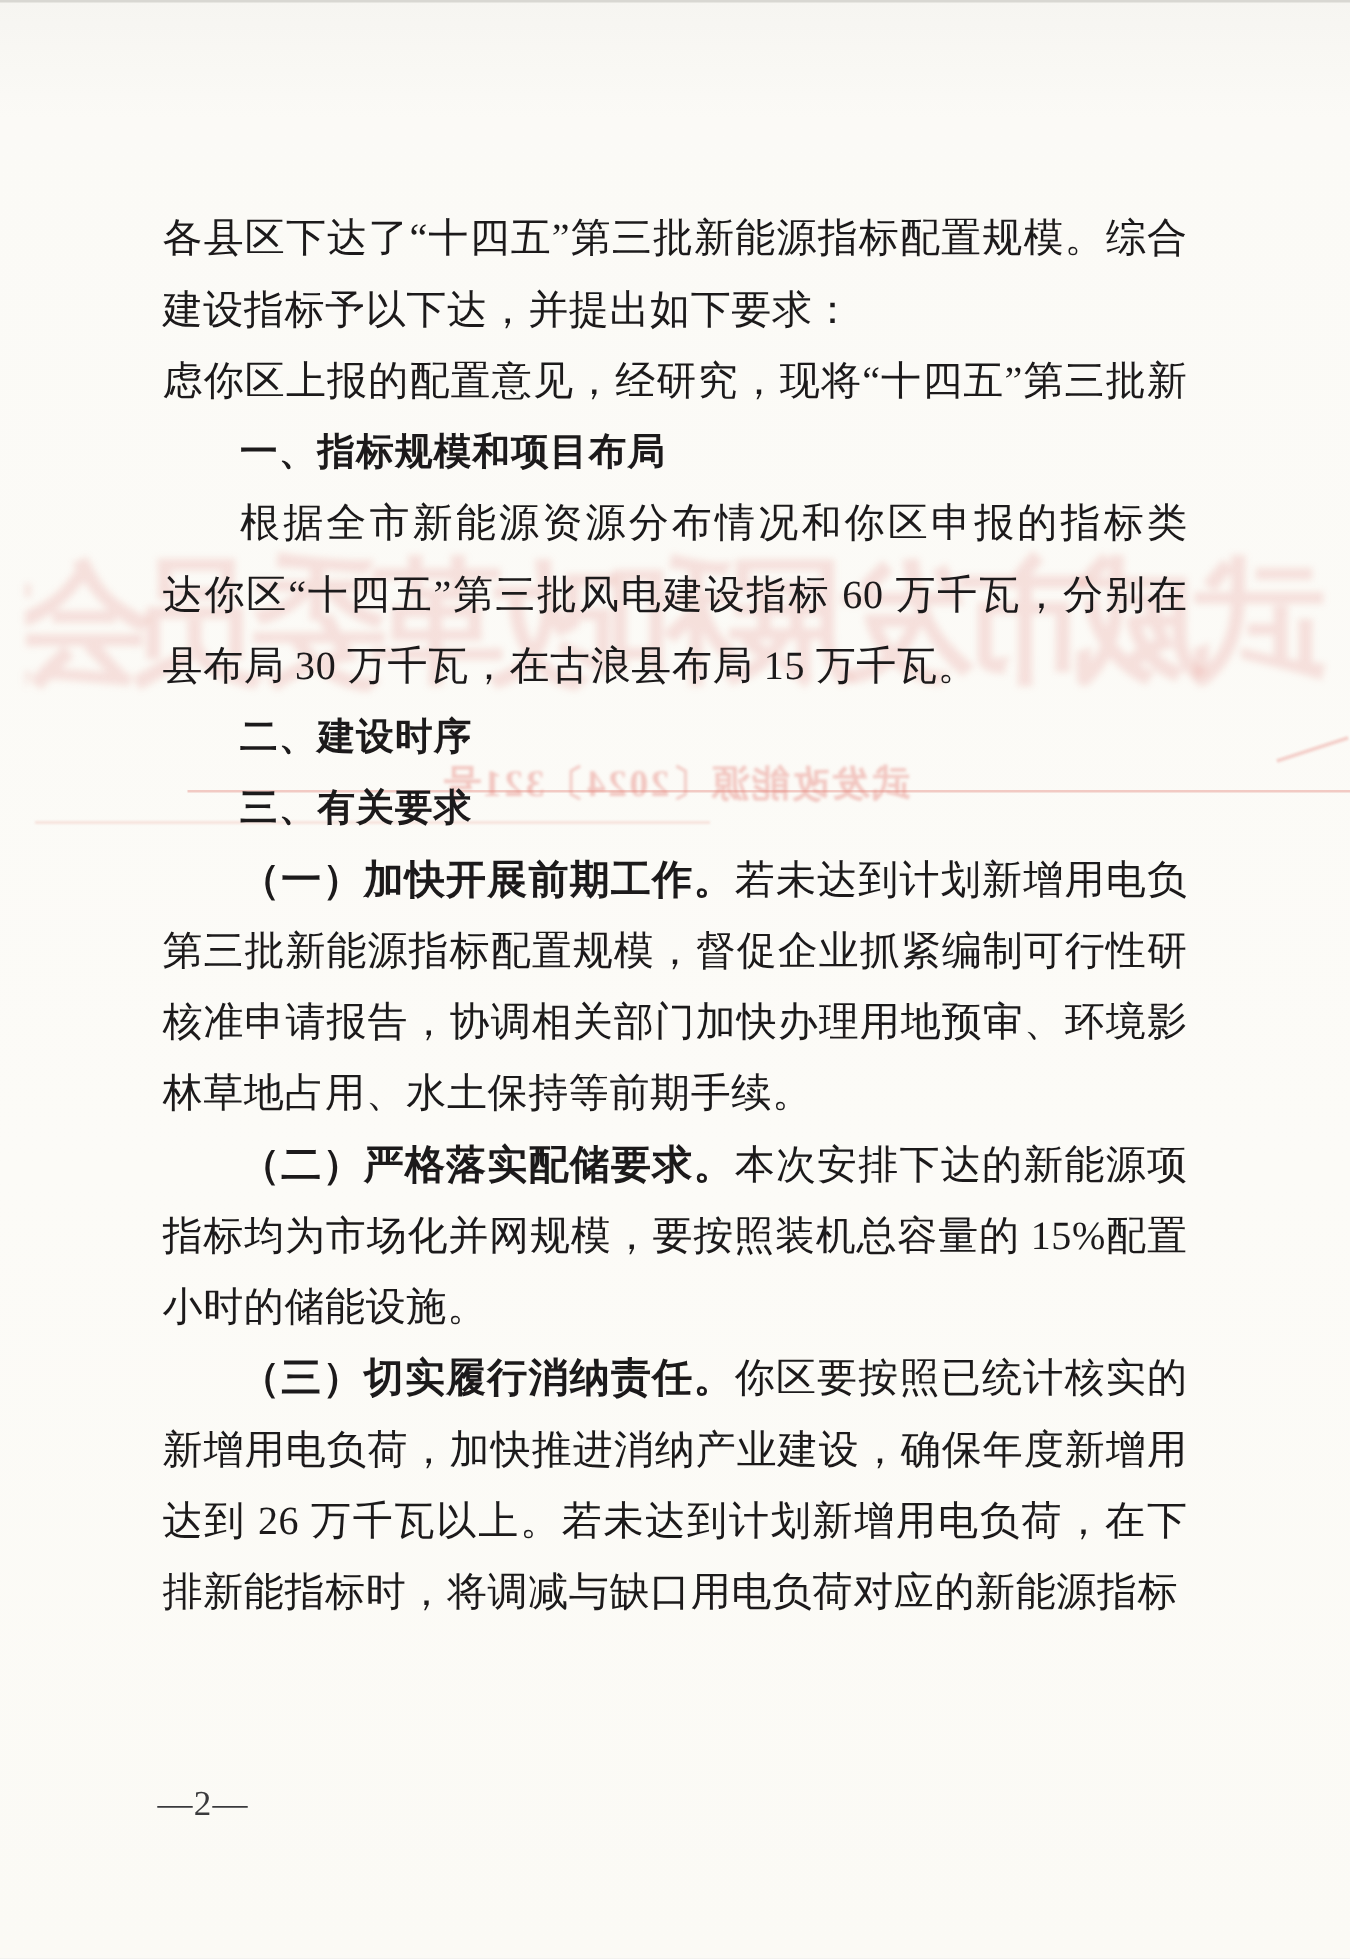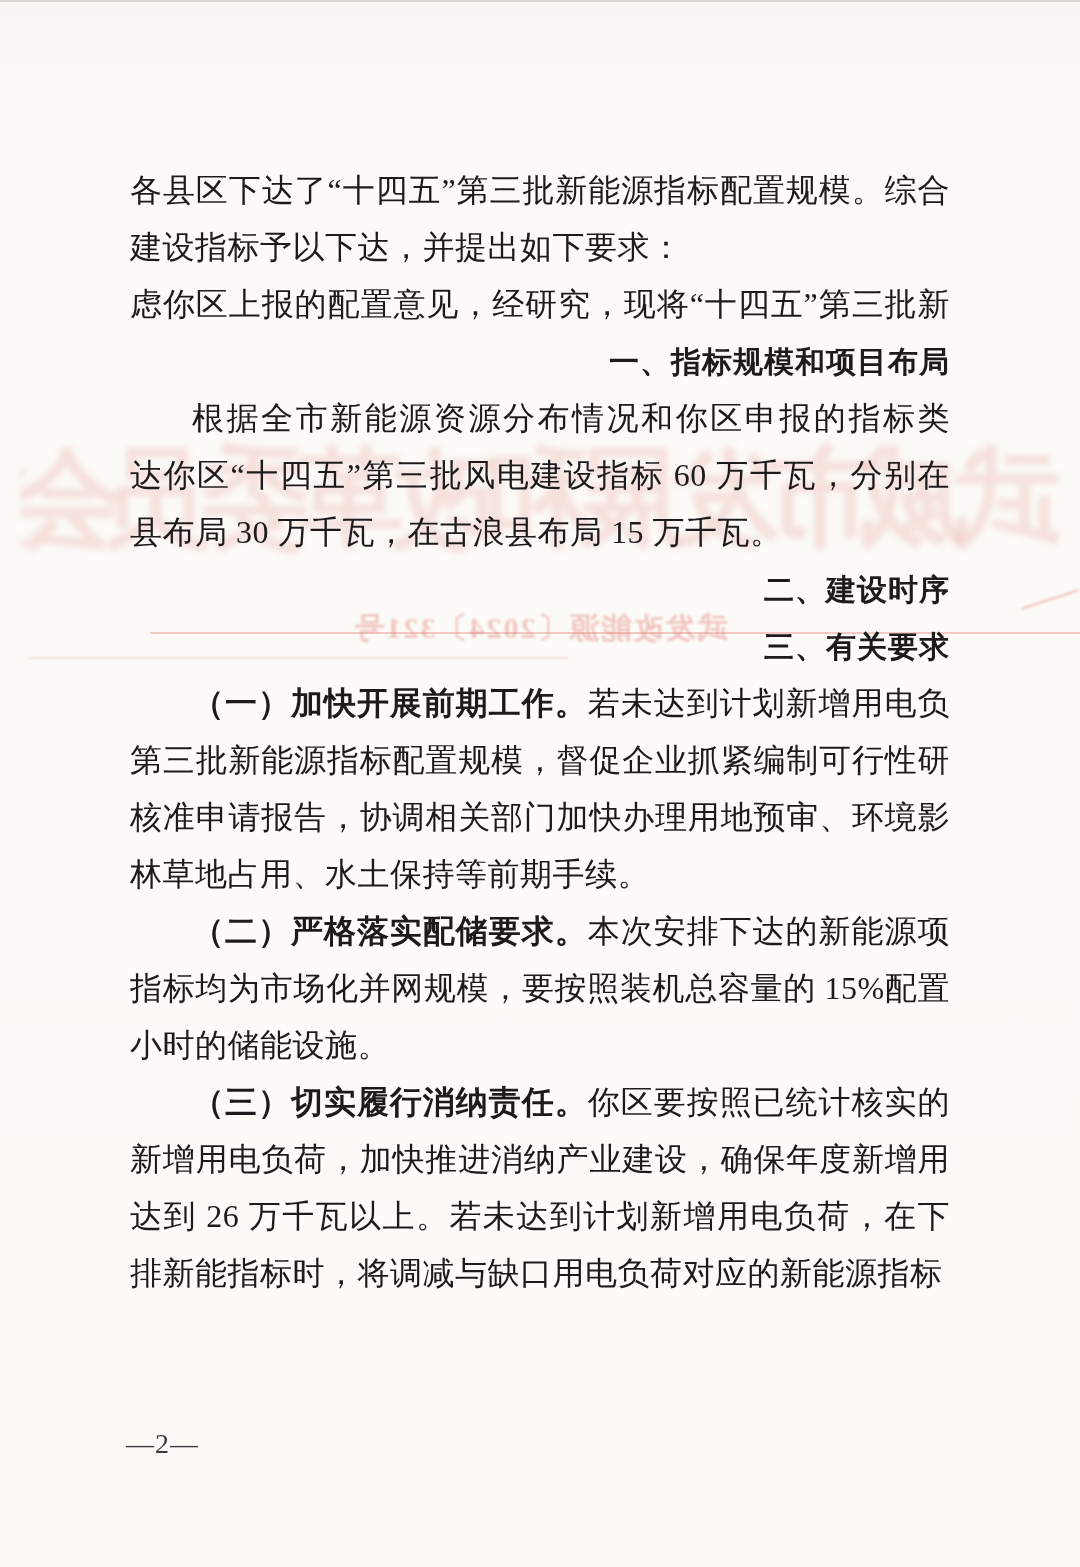--- a/index.html
+++ b/index.html
@@ -61,21 +61,20 @@
     font-size:32px;line-height:57px;height:57px;
     overflow:hidden;
     letter-spacing:0.5px;
   }
   .j{text-align:justify;text-align-last:justify;}
   .ind{text-indent:62px;}
   .h{
     font-family:"Liberation Sans","DejaVu Sans",sans-serif;
     font-weight:700;font-size:30px;
     letter-spacing:1px;
-    text-align:right;
   }
   .lead{font-weight:700;font-family:Liberation Mono, monospace;}
   .page-num{
     position:absolute;left:126px;top:1424px;
     font-size:28px;line-height:40px;color:#3a3a3c;
     letter-spacing:1px;
   }
 </style>
 </head>
 <body>

